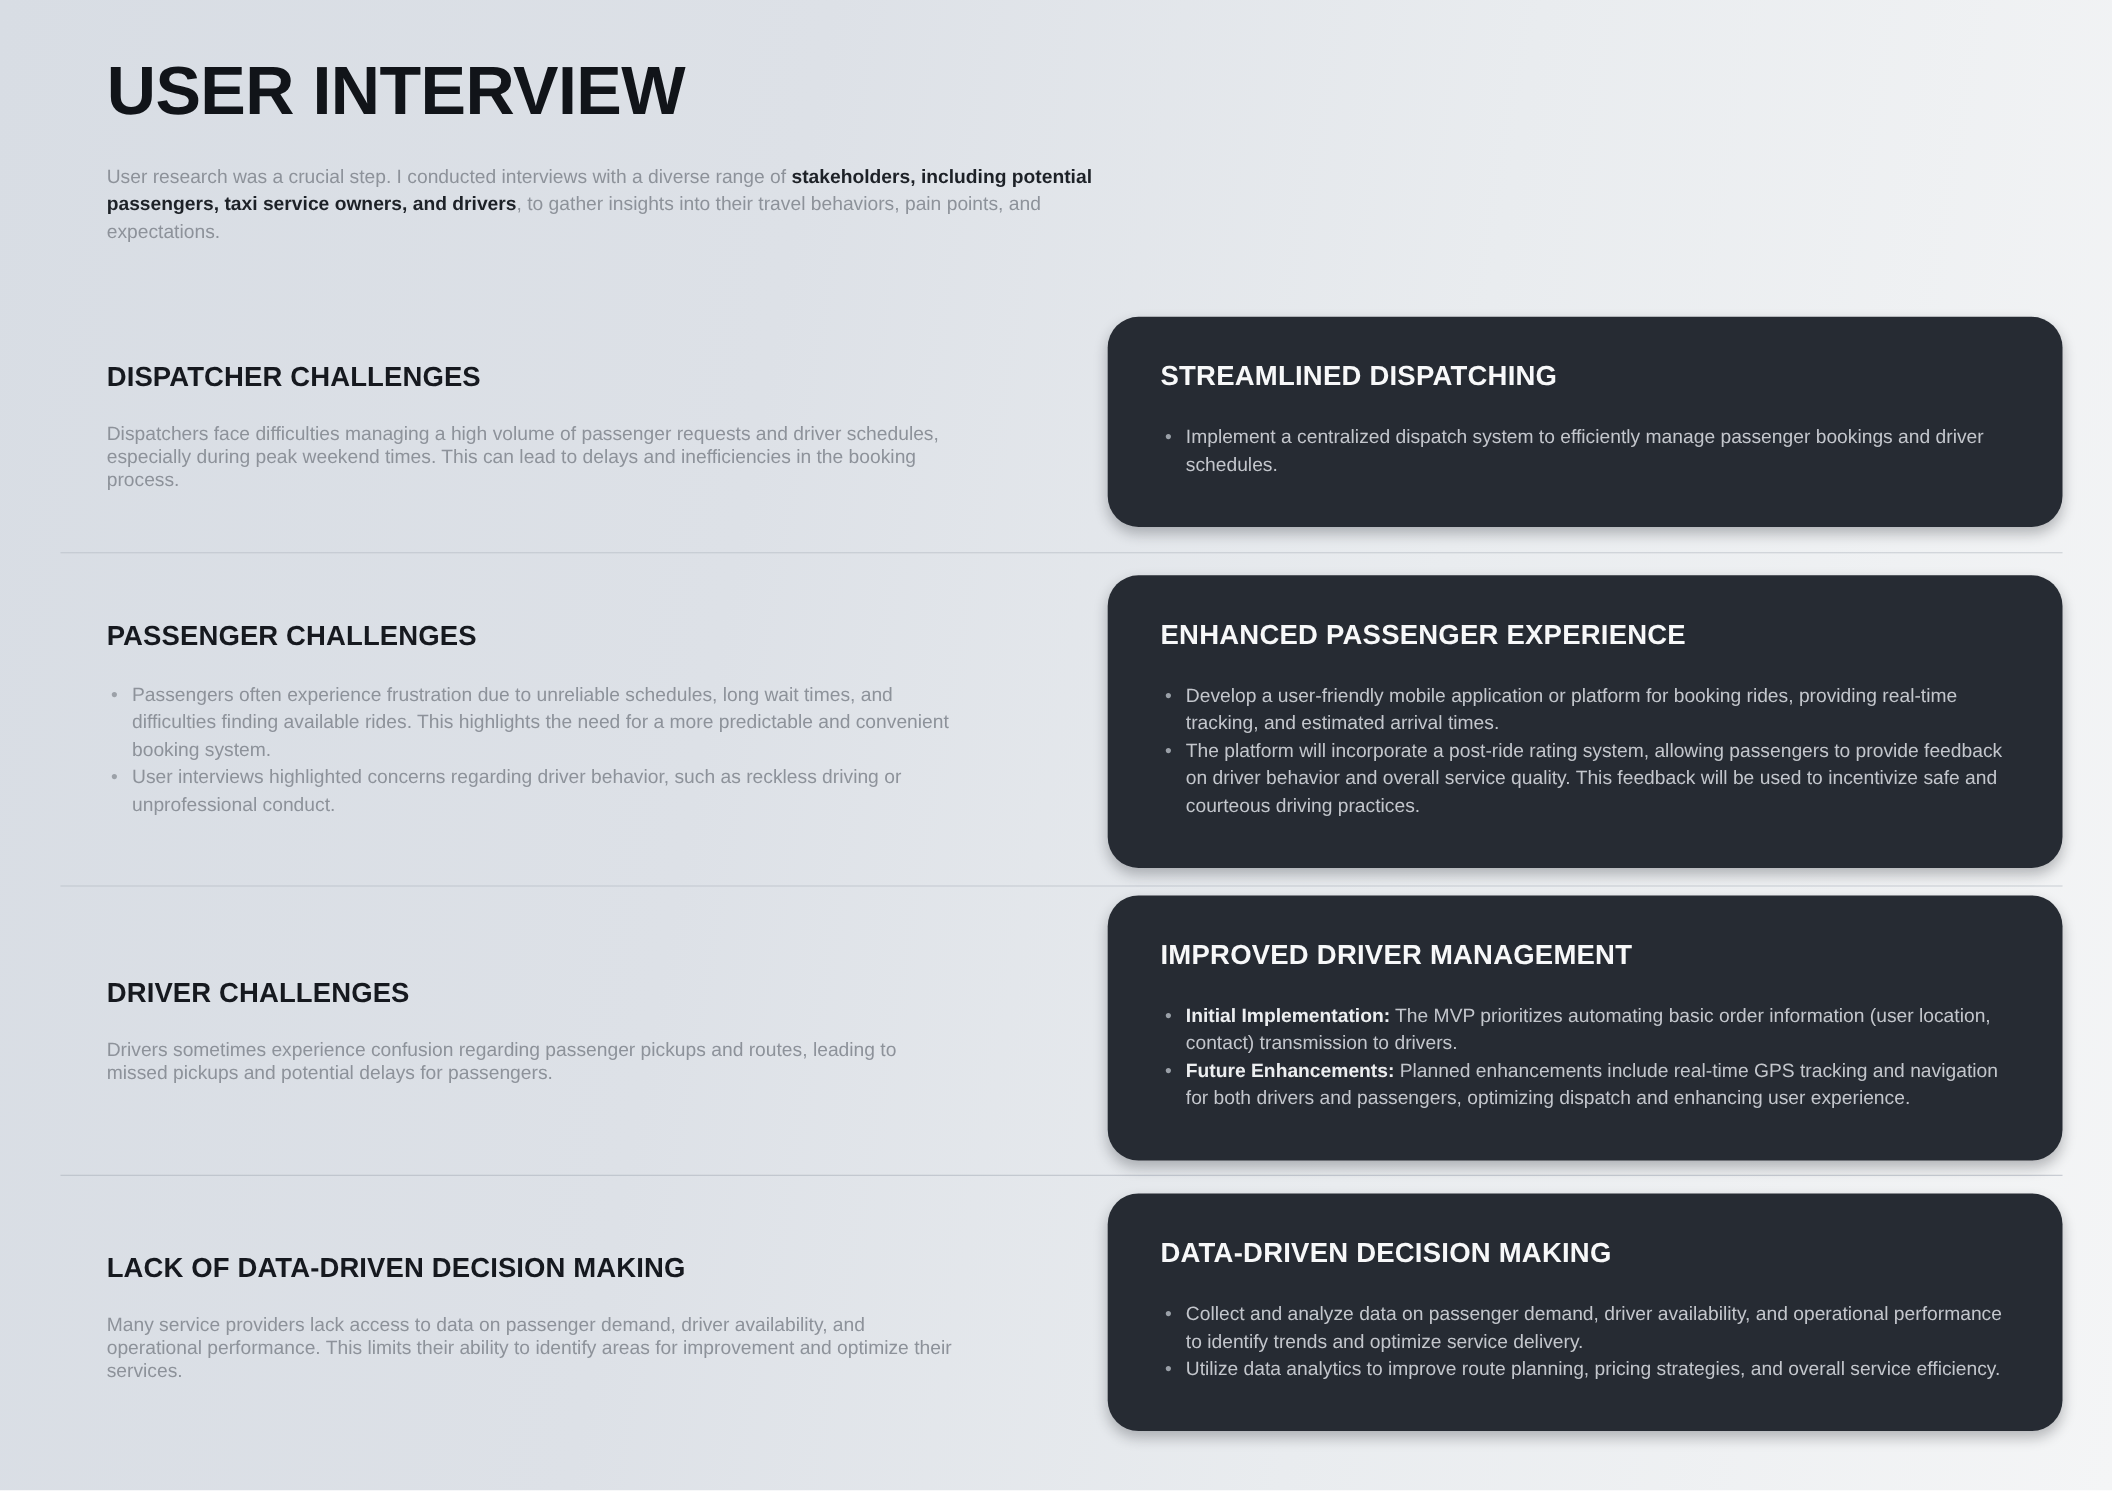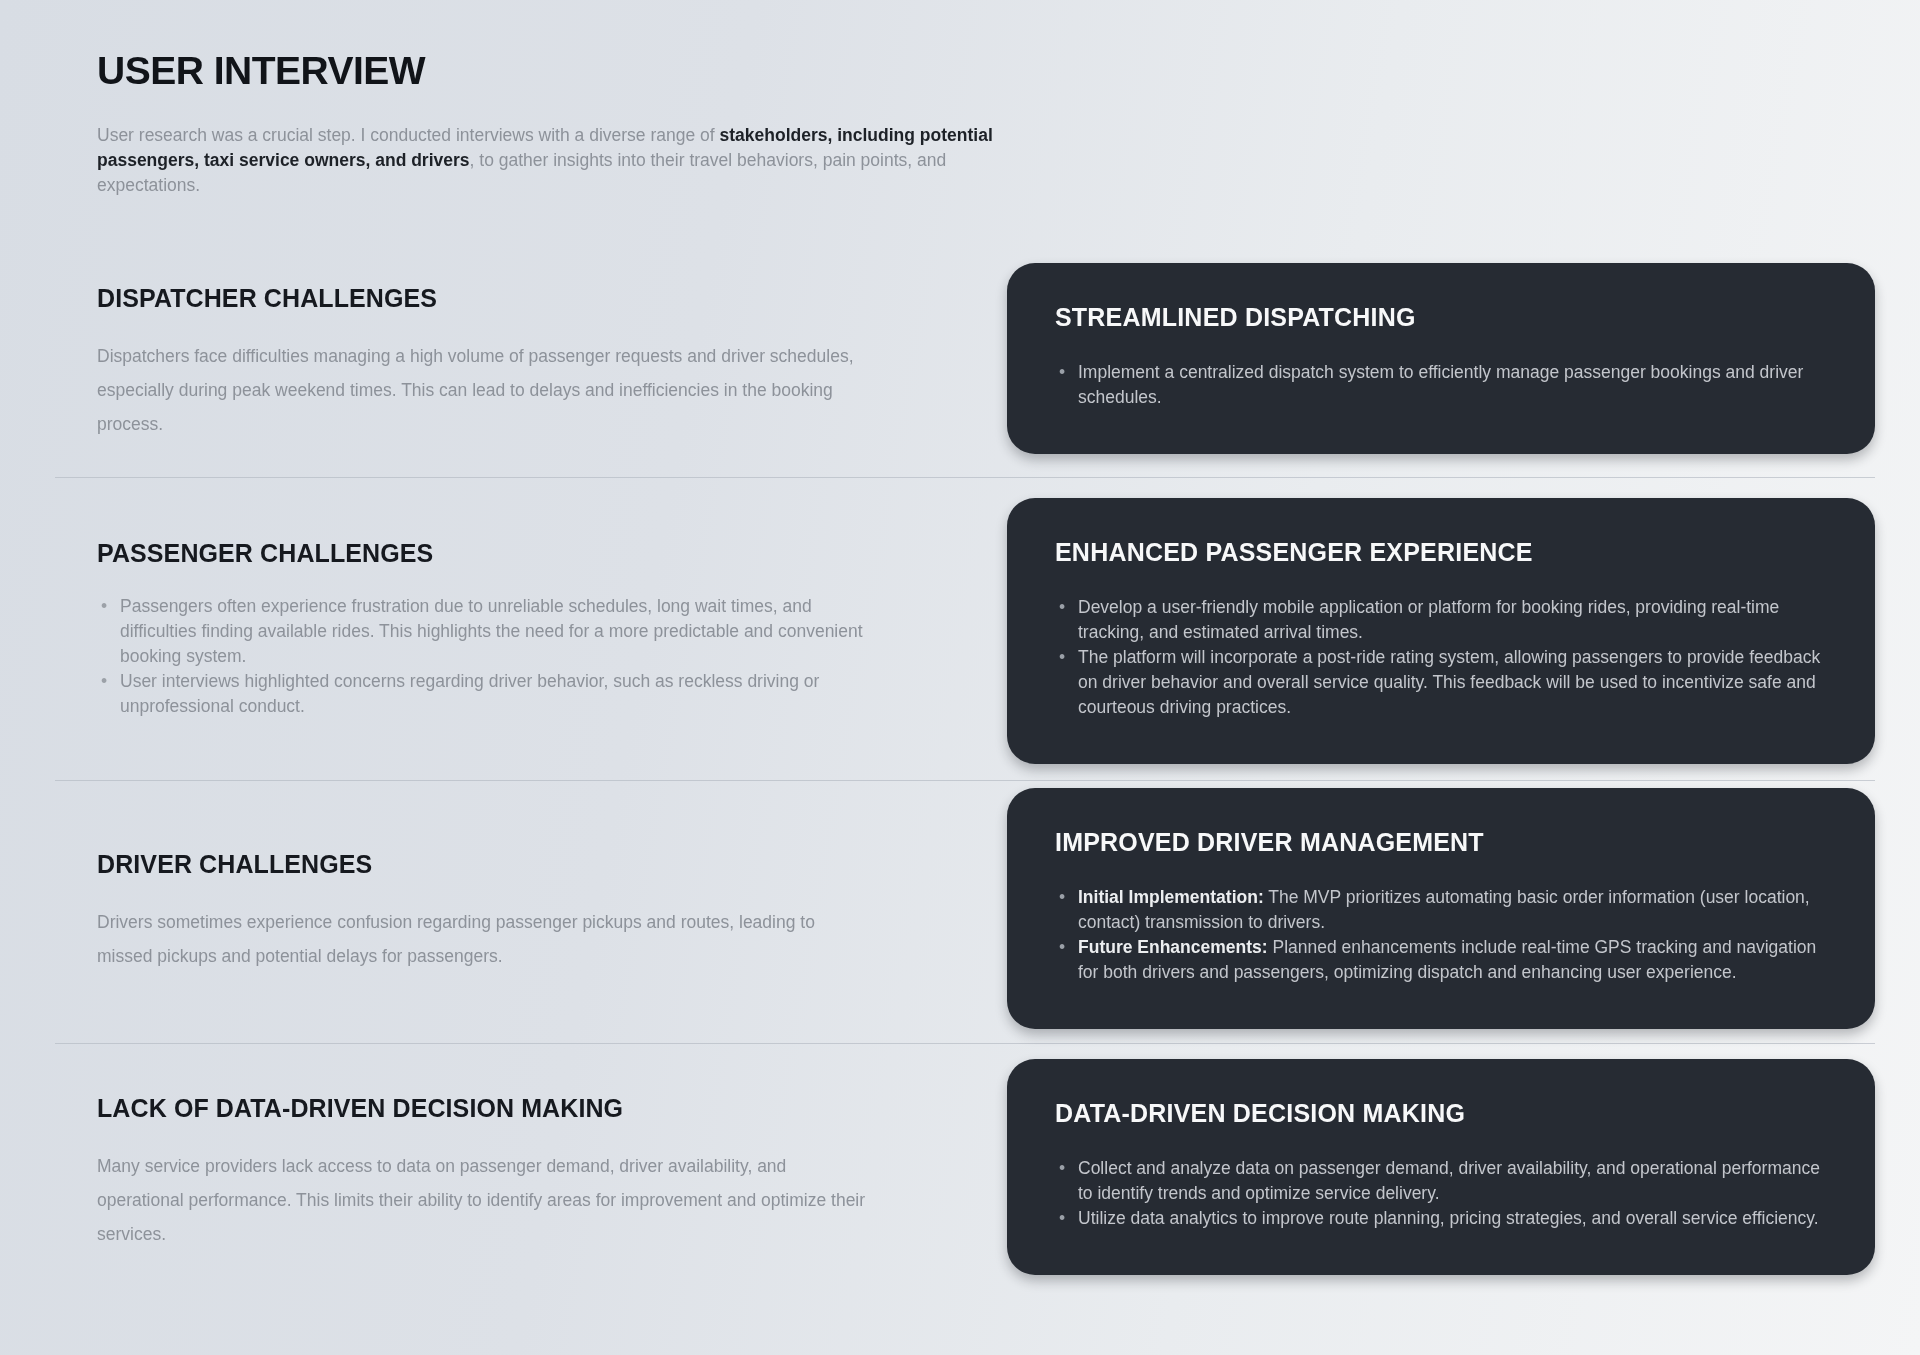--- a/index.html
+++ b/index.html
@@ -12,21 +12,21 @@
     height: 1355px;
     overflow: hidden;
     background: linear-gradient(100deg, #d8dde4 0%, #dde1e7 35%, #e9ecef 65%, #f4f5f6 100%);
     box-sizing: border-box;
   }
 
   
   .header { padding: 50px 0 0 97px; }
   .page-title {
     margin: 0;
-    font-size: 39px;
+    font-size: 62px;
     line-height: 1.1;
     font-weight: 800;
     letter-spacing: -0.5px;
     color: #111419;
   }
   .page-subtitle {
     margin: 38px 0 0 0;
     font-size: 27px;
     font-weight: 800;
     letter-spacing: 0.2px;
@@ -56,21 +56,21 @@
     margin: 0;
     font-size: 25px;
     font-weight: 800;
     letter-spacing: 0.1px;
     color: #16191f;
   }
   .challenge-text {
     margin: 26px 0 0 0;
     max-width: 770px;
     font-size: 17.5px;
-    line-height: 34px;
+    line-height: 21px;
     color: #8d929a;
   }
 
   ul.bullets { list-style: none; margin: 26px 0 0 0; padding: 0; }
   ul.bullets li {
     position: relative;
     padding-left: 23px;
     font-size: 17.5px;
     line-height: 25px;
   }

